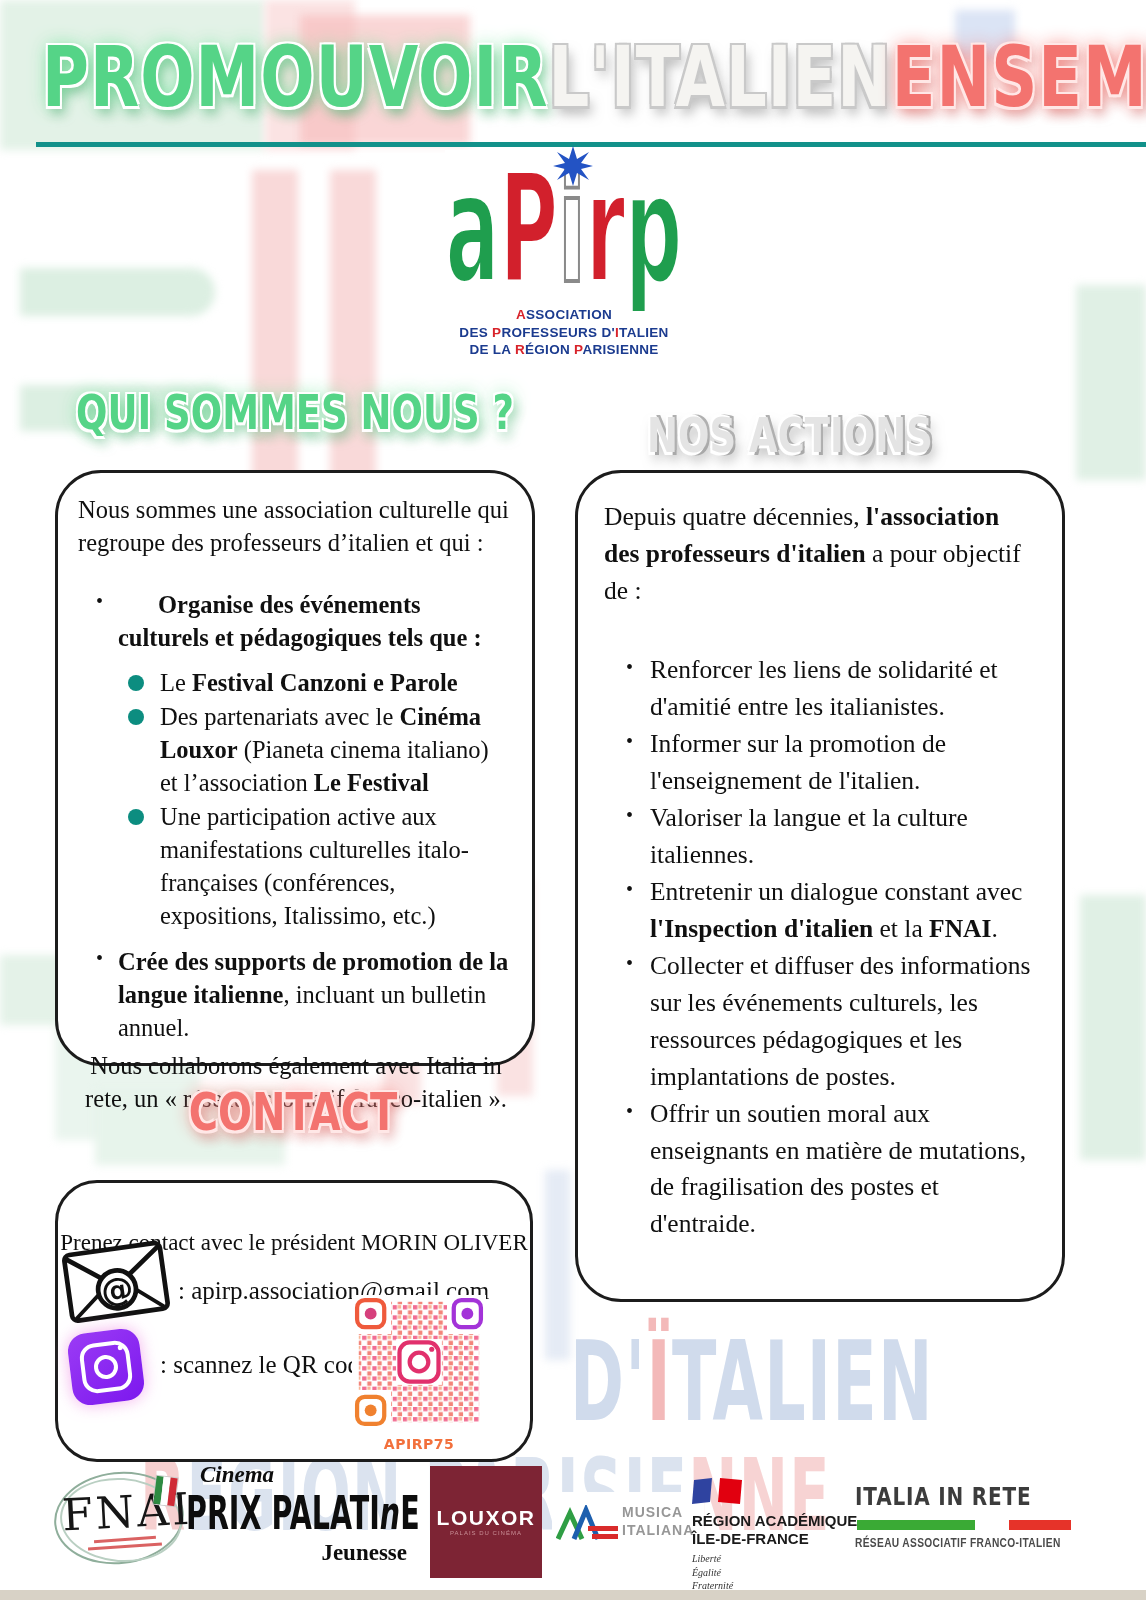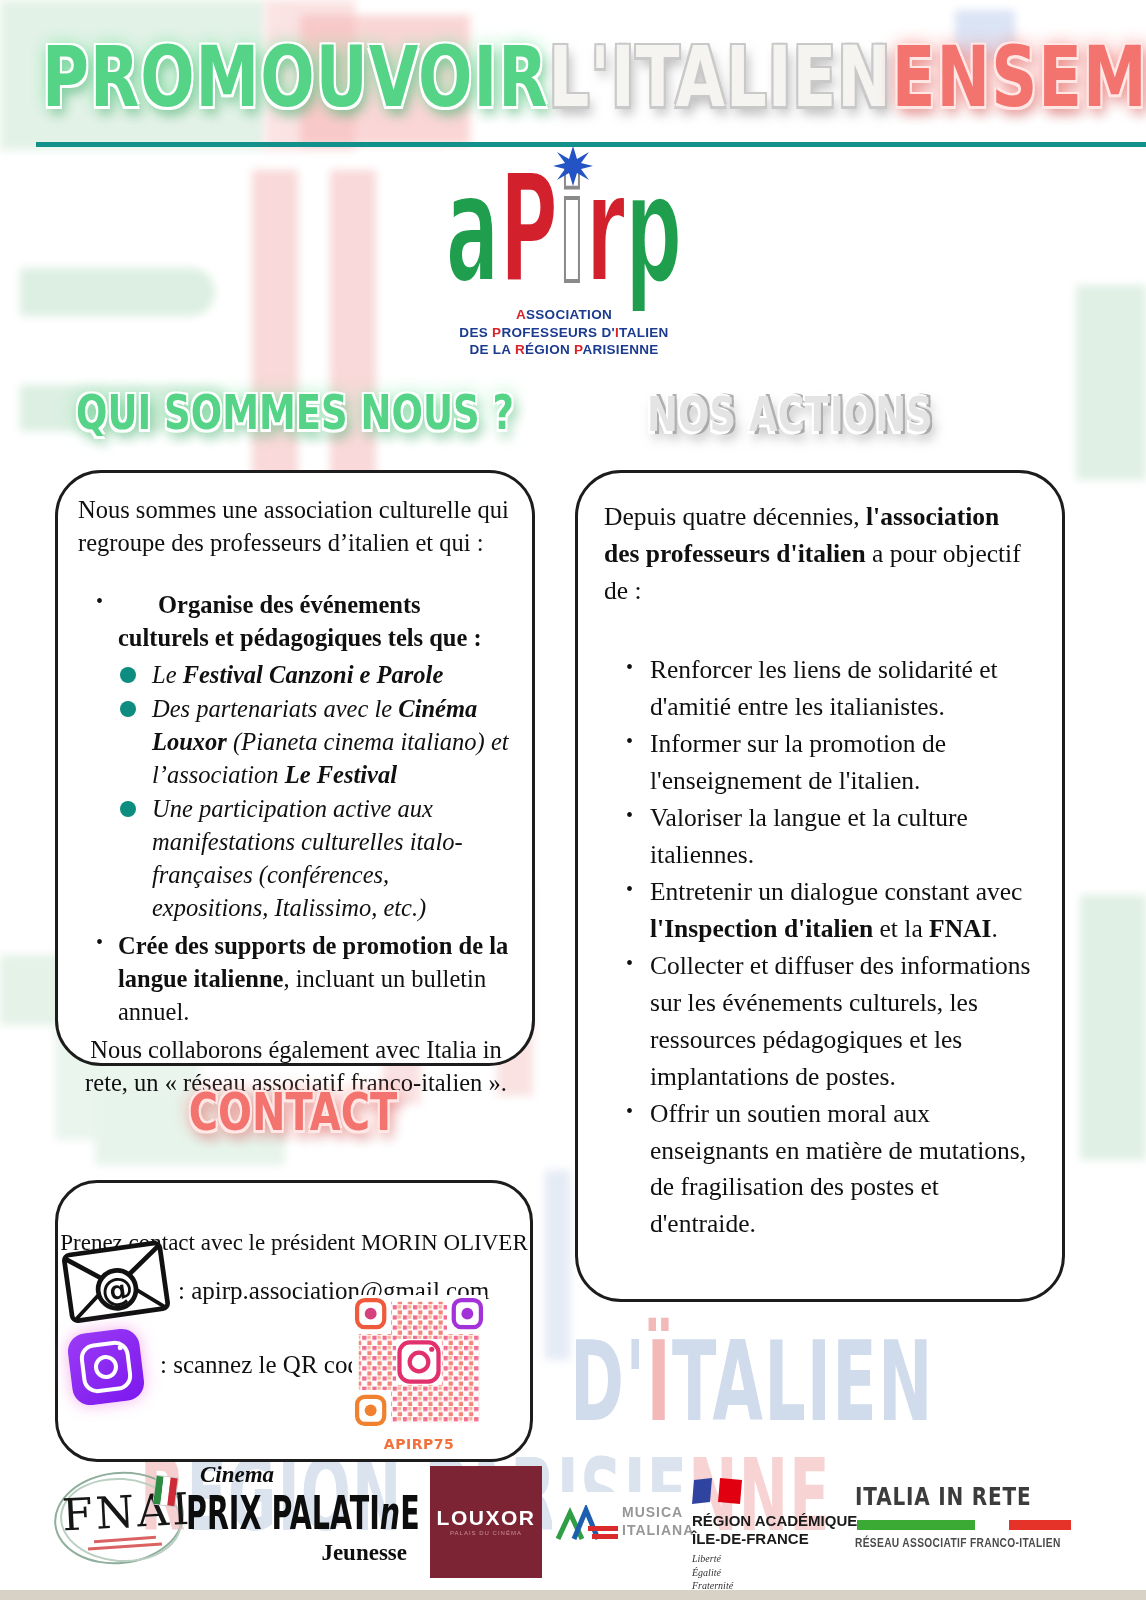--- a/index.html
+++ b/index.html
@@ -34,34 +34,34 @@
   .ll { display:inline-block; font-family:"DejaVu Sans", sans-serif; font-weight:bold; font-size:80px; line-height:76px; transform:scaleY(1.9); transform-origin:center bottom; -webkit-text-stroke:2px #ffffff; }
   .ll-green { color:#1f9e4e; }
   .ll-red { color:#d2202c; }
   .ll-white { color:#ffffff; -webkit-text-stroke:2px #8a8a8a; }
   .logo-star { position:absolute; left:108px; top:-4px; width:40px; height:40px; }
   .logo-sub { margin-top:4px; font-family:"Liberation Sans", sans-serif; font-weight:bold; font-size:13.5px; line-height:1.3; letter-spacing:0.3px; }
   
   .sec { position:absolute; z-index:2; font-family:"DejaVu Sans", sans-serif; font-weight:bold; text-align:center; }
   .sec-inner { display:inline-block; transform:scaleY(1.3); transform-origin:center bottom; }
   #h-who { left:55px; top:398px; width:480px; font-size:37px; }
-  #h-actions { left:575px; top:400px; width:430px; font-size:37px; }
+  #h-actions { left:575px; top:421px; width:430px; font-size:37px; }
   #h-contact { left:88px; top:1096px; width:410px; font-size:40px; }
   
   .tbox { position:absolute; z-index:2; background:#fff; border:3px solid #1c1c1c; border-radius:46px; box-sizing:border-box; color:#101010; }
   #box-who { left:55px; top:470px; width:480px; height:596px; padding:20px 18px 14px 20px; font-size:24.5px; line-height:1.36; }
   #box-actions { left:575px; top:470px; width:490px; height:832px; padding:26px 24px 20px 26px; font-size:25.5px; line-height:1.45; }
   #box-contact { left:55px; top:1180px; width:478px; height:282px; border-radius:42px; }
   .intro-p { margin:0; }
   #box-who .intro-p { margin-bottom:28px; }
   #box-actions .intro-p { margin-bottom:42px; }
   ul.blist { list-style:none; margin:0; padding:0 0 0 16px; }
   ul.blist > li { position:relative; padding-left:24px; }
   ul.blist > li::before { content:"•"; position:absolute; left:2px; top:0; font-size:20px; }
-  ul.tealist { list-style:none; margin:4px; padding:0 0 0 36px;font-style:italic; }
+  ul.tealist { list-style:none; margin:12px; padding:0 0 0 36px; }
   ul.tealist > li { position:relative; padding-left:34px; }
   ul.tealist > li::before { content:""; position:absolute; left:2px; top:9px; width:16px; height:16px; border-radius:50%; background:#0c8d80; }
   ul.alist { list-style:none; margin:0; padding:0 0 0 20px; }
   ul.alist > li { position:relative; padding-left:26px; }
   ul.alist > li::before { content:"•"; position:absolute; left:2px; top:1px; font-size:20px; }
   .outro-p { margin:4px 0 0 0; text-align:center; }
   
   .c-intro { position:absolute; left:0; right:0; top:24px; text-align:center; font-size:23px; }
   .envelope { position:absolute; left:6px; top:62px; width:104px; transform:rotate(-8deg); }
   .c-email { position:absolute; left:120px; top:94px; font-size:25px; }

